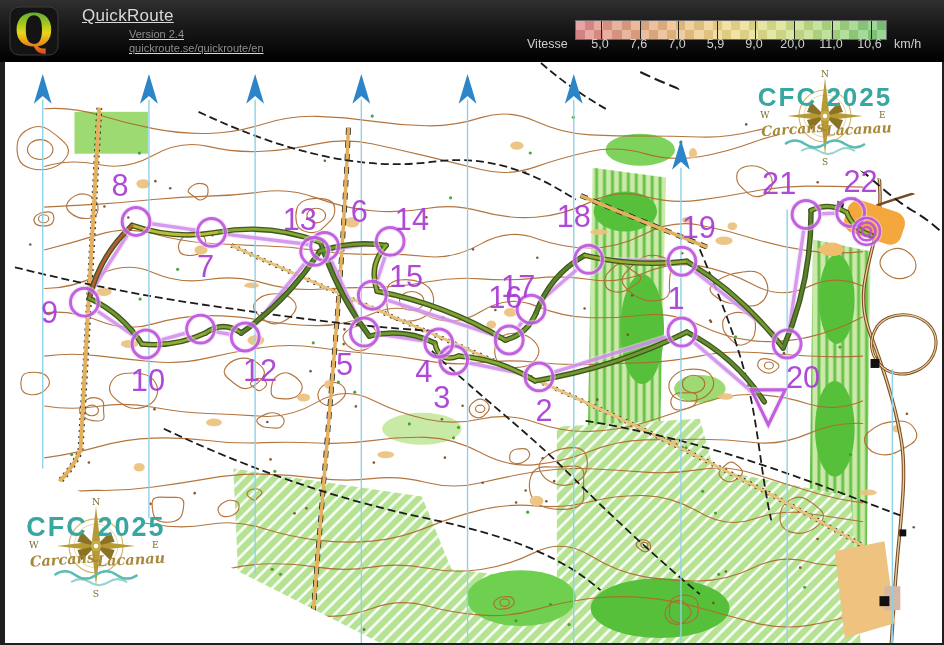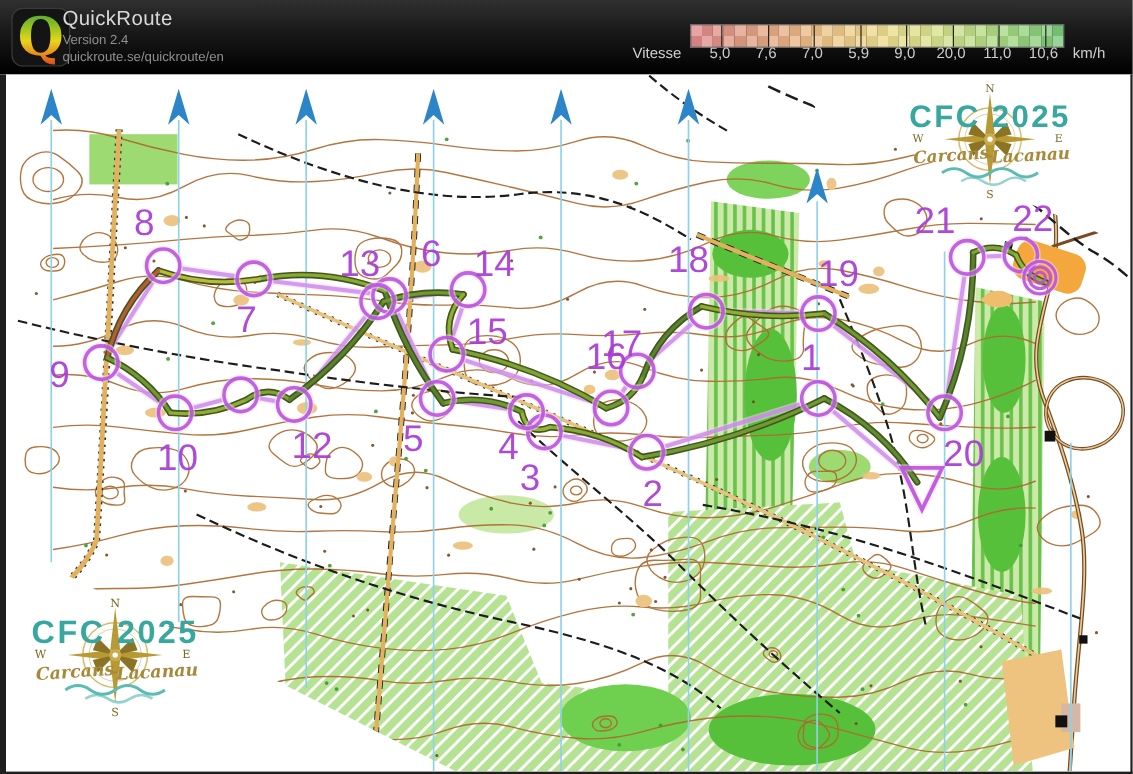--- a/index.html
+++ b/index.html
@@ -3,23 +3,23 @@
 <meta charset="utf-8">
 <style>
   html,body{margin:0;padding:0;background:#3a3a3a;}
   .app{position:relative;width:944px;height:645px;background:#fff;overflow:hidden;
        font-family:"Liberation Sans",sans-serif;}
   
   .header{position:absolute;left:0;top:0;width:944px;height:62px;
           background:linear-gradient(180deg,#303030 0%,#1a1a1a 40%,#000 100%);
           border-bottom:1px solid #000;}
   .qlogo{position:absolute;left:9px;top:6px;width:50px;height:50px;}
-  .titleblock{position:absolute;left:52px;top:6px;color:#d9d9d9;}
+  .titleblock{position:absolute;left:82px;top:6px;color:#d9d9d9;text-decoration:underline;}
   .apptitle{font-size:17px;color:#d9d9d9;letter-spacing:.3px;}
-  .subline{font-size:11px;color:#8f8f8f;margin-top:2px;}
+  .subline{font-size:11px;color:#8f8f8f;margin-top:2px;margin-left:47px;}
   
   .legend{position:absolute;left:517px;top:20px;width:425px;height:36px;color:#cfcfcf;}
   .legend-label{position:absolute;left:10px;top:17px;font-size:12.5px;}
   .legend-bar{position:absolute;left:58px;top:0;width:310px;height:18px;
               border:1px solid #6a6a6a;box-sizing:content-box;font-size:0;line-height:0;}
   .legend-bar .cell{display:inline-block;width:9.117px;height:9px;}
   .legend-bar .tick{position:absolute;top:0;width:1px;height:18px;background:#222;}
   .legend-ticklabel{position:absolute;top:17px;font-size:12.5px;transform:translateX(-50%);}
   .legend-unit{position:absolute;left:377px;top:17px;font-size:12.5px;}
   

